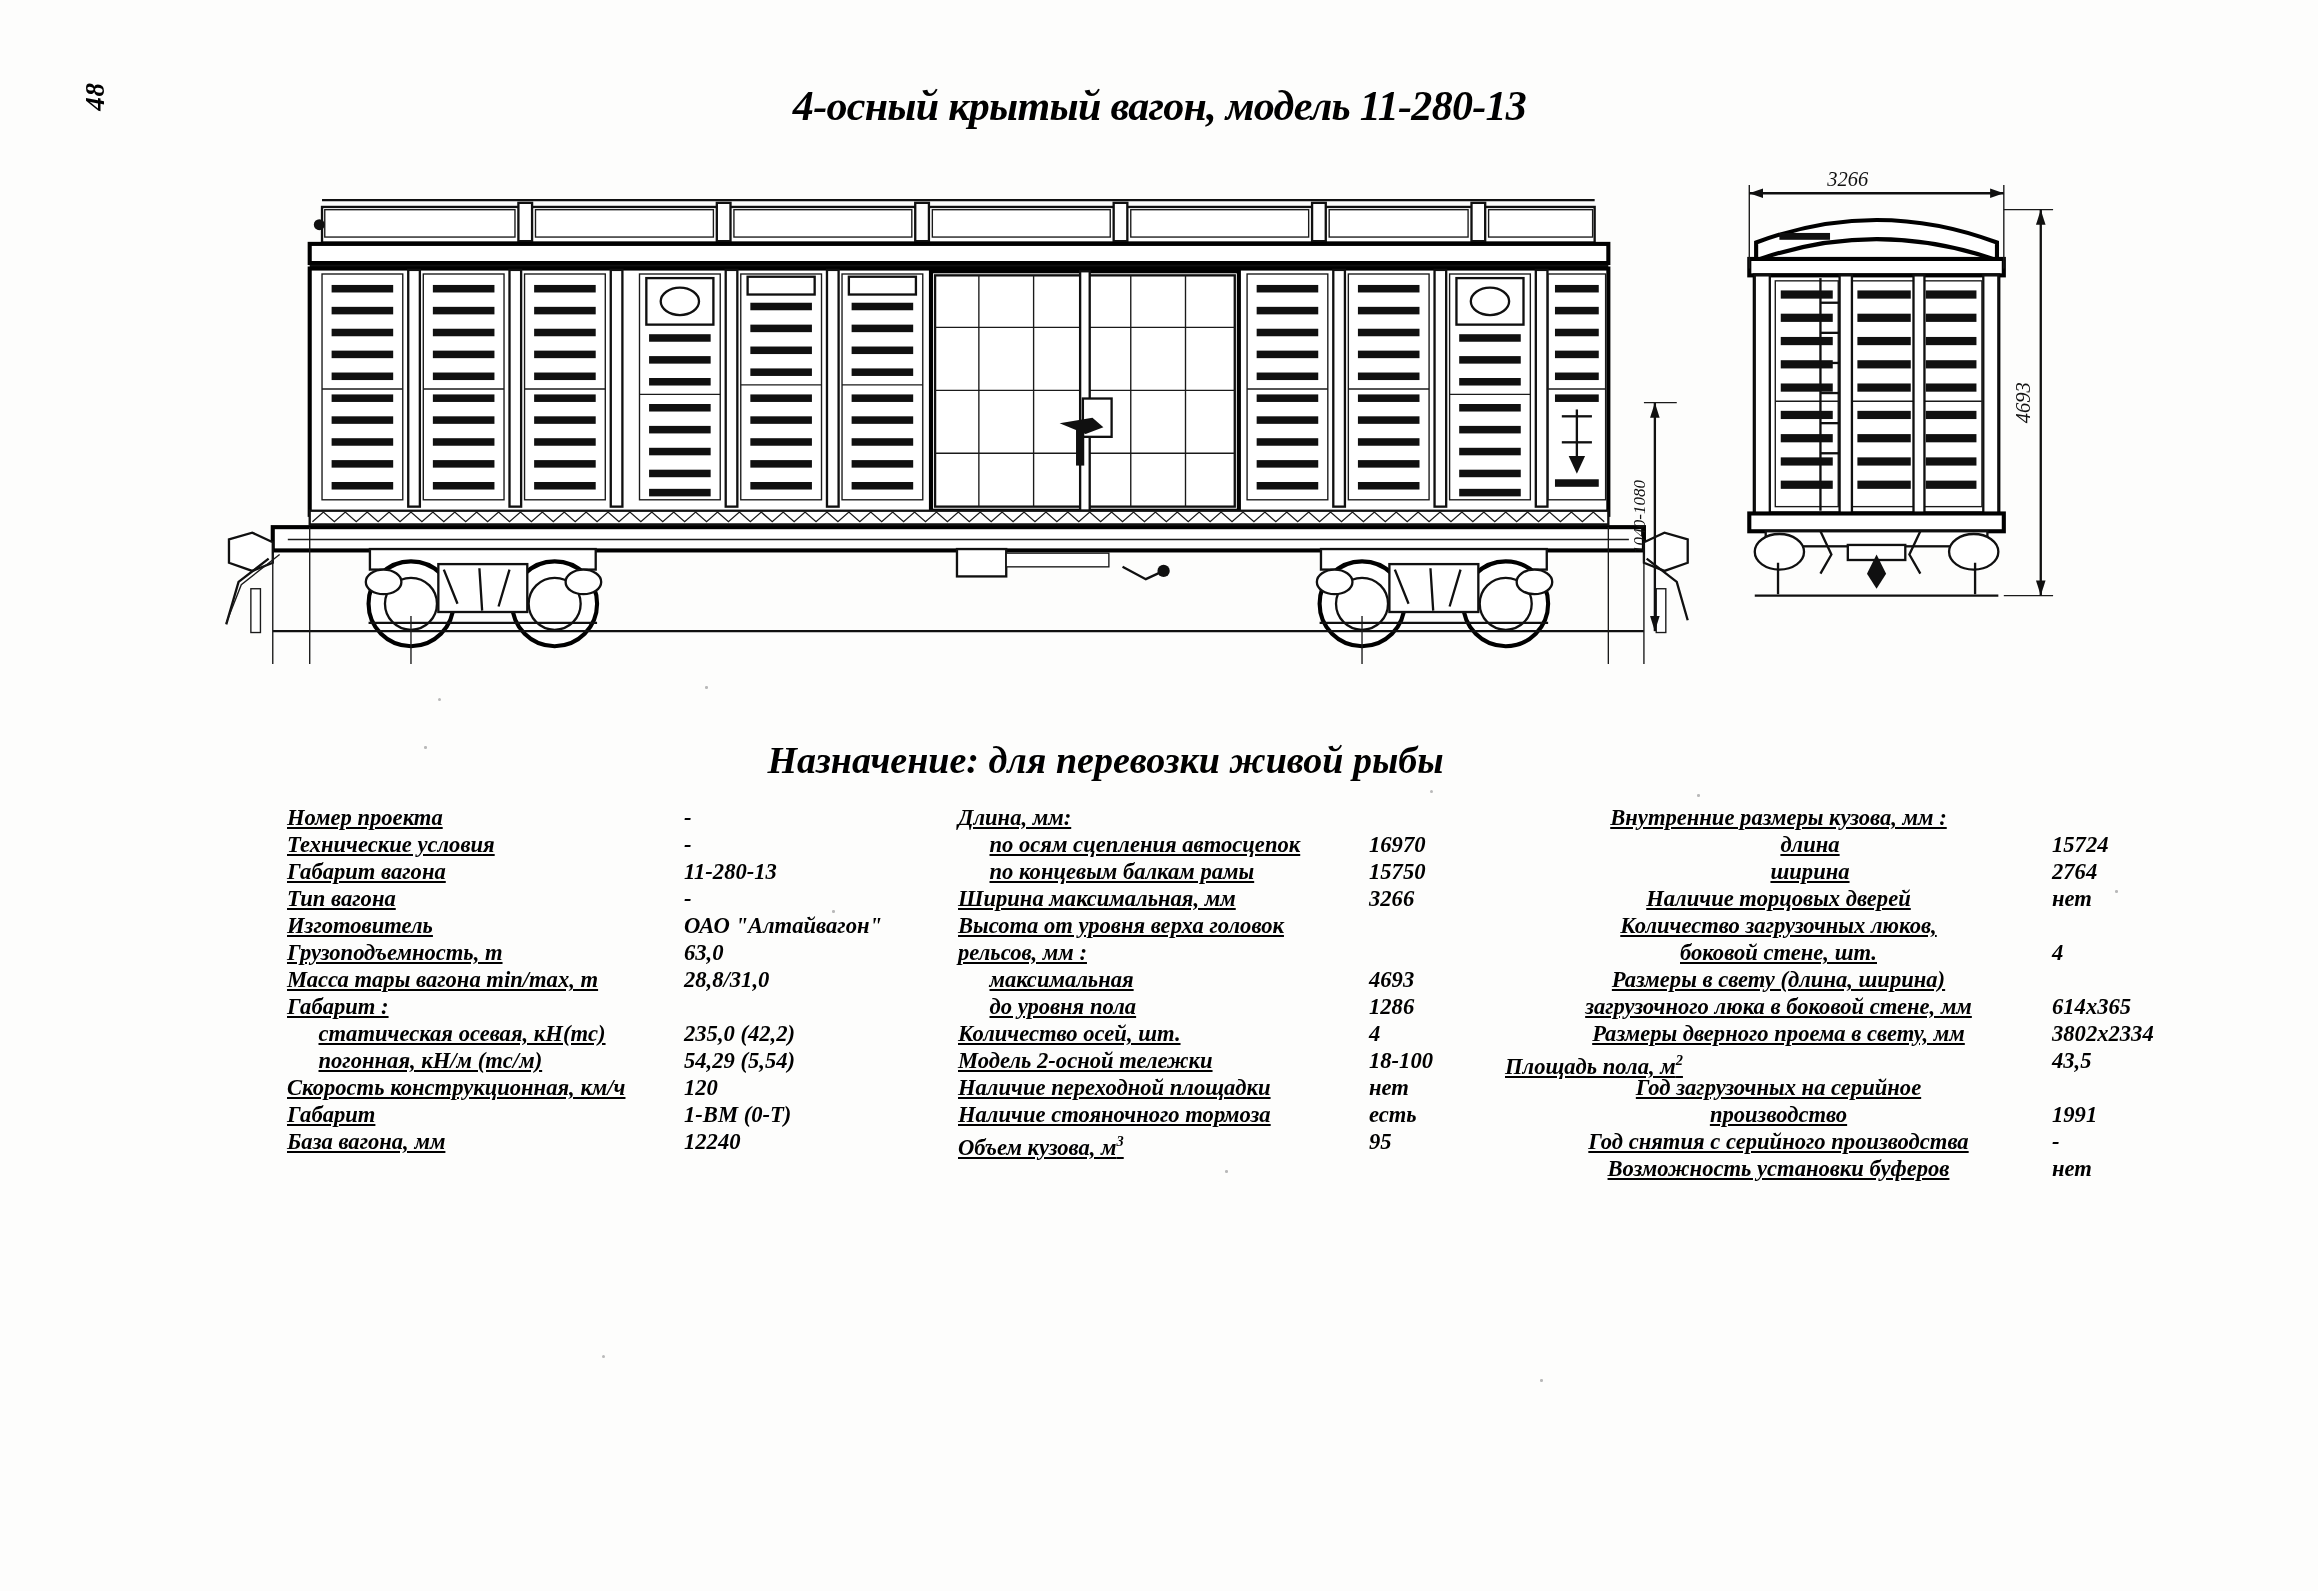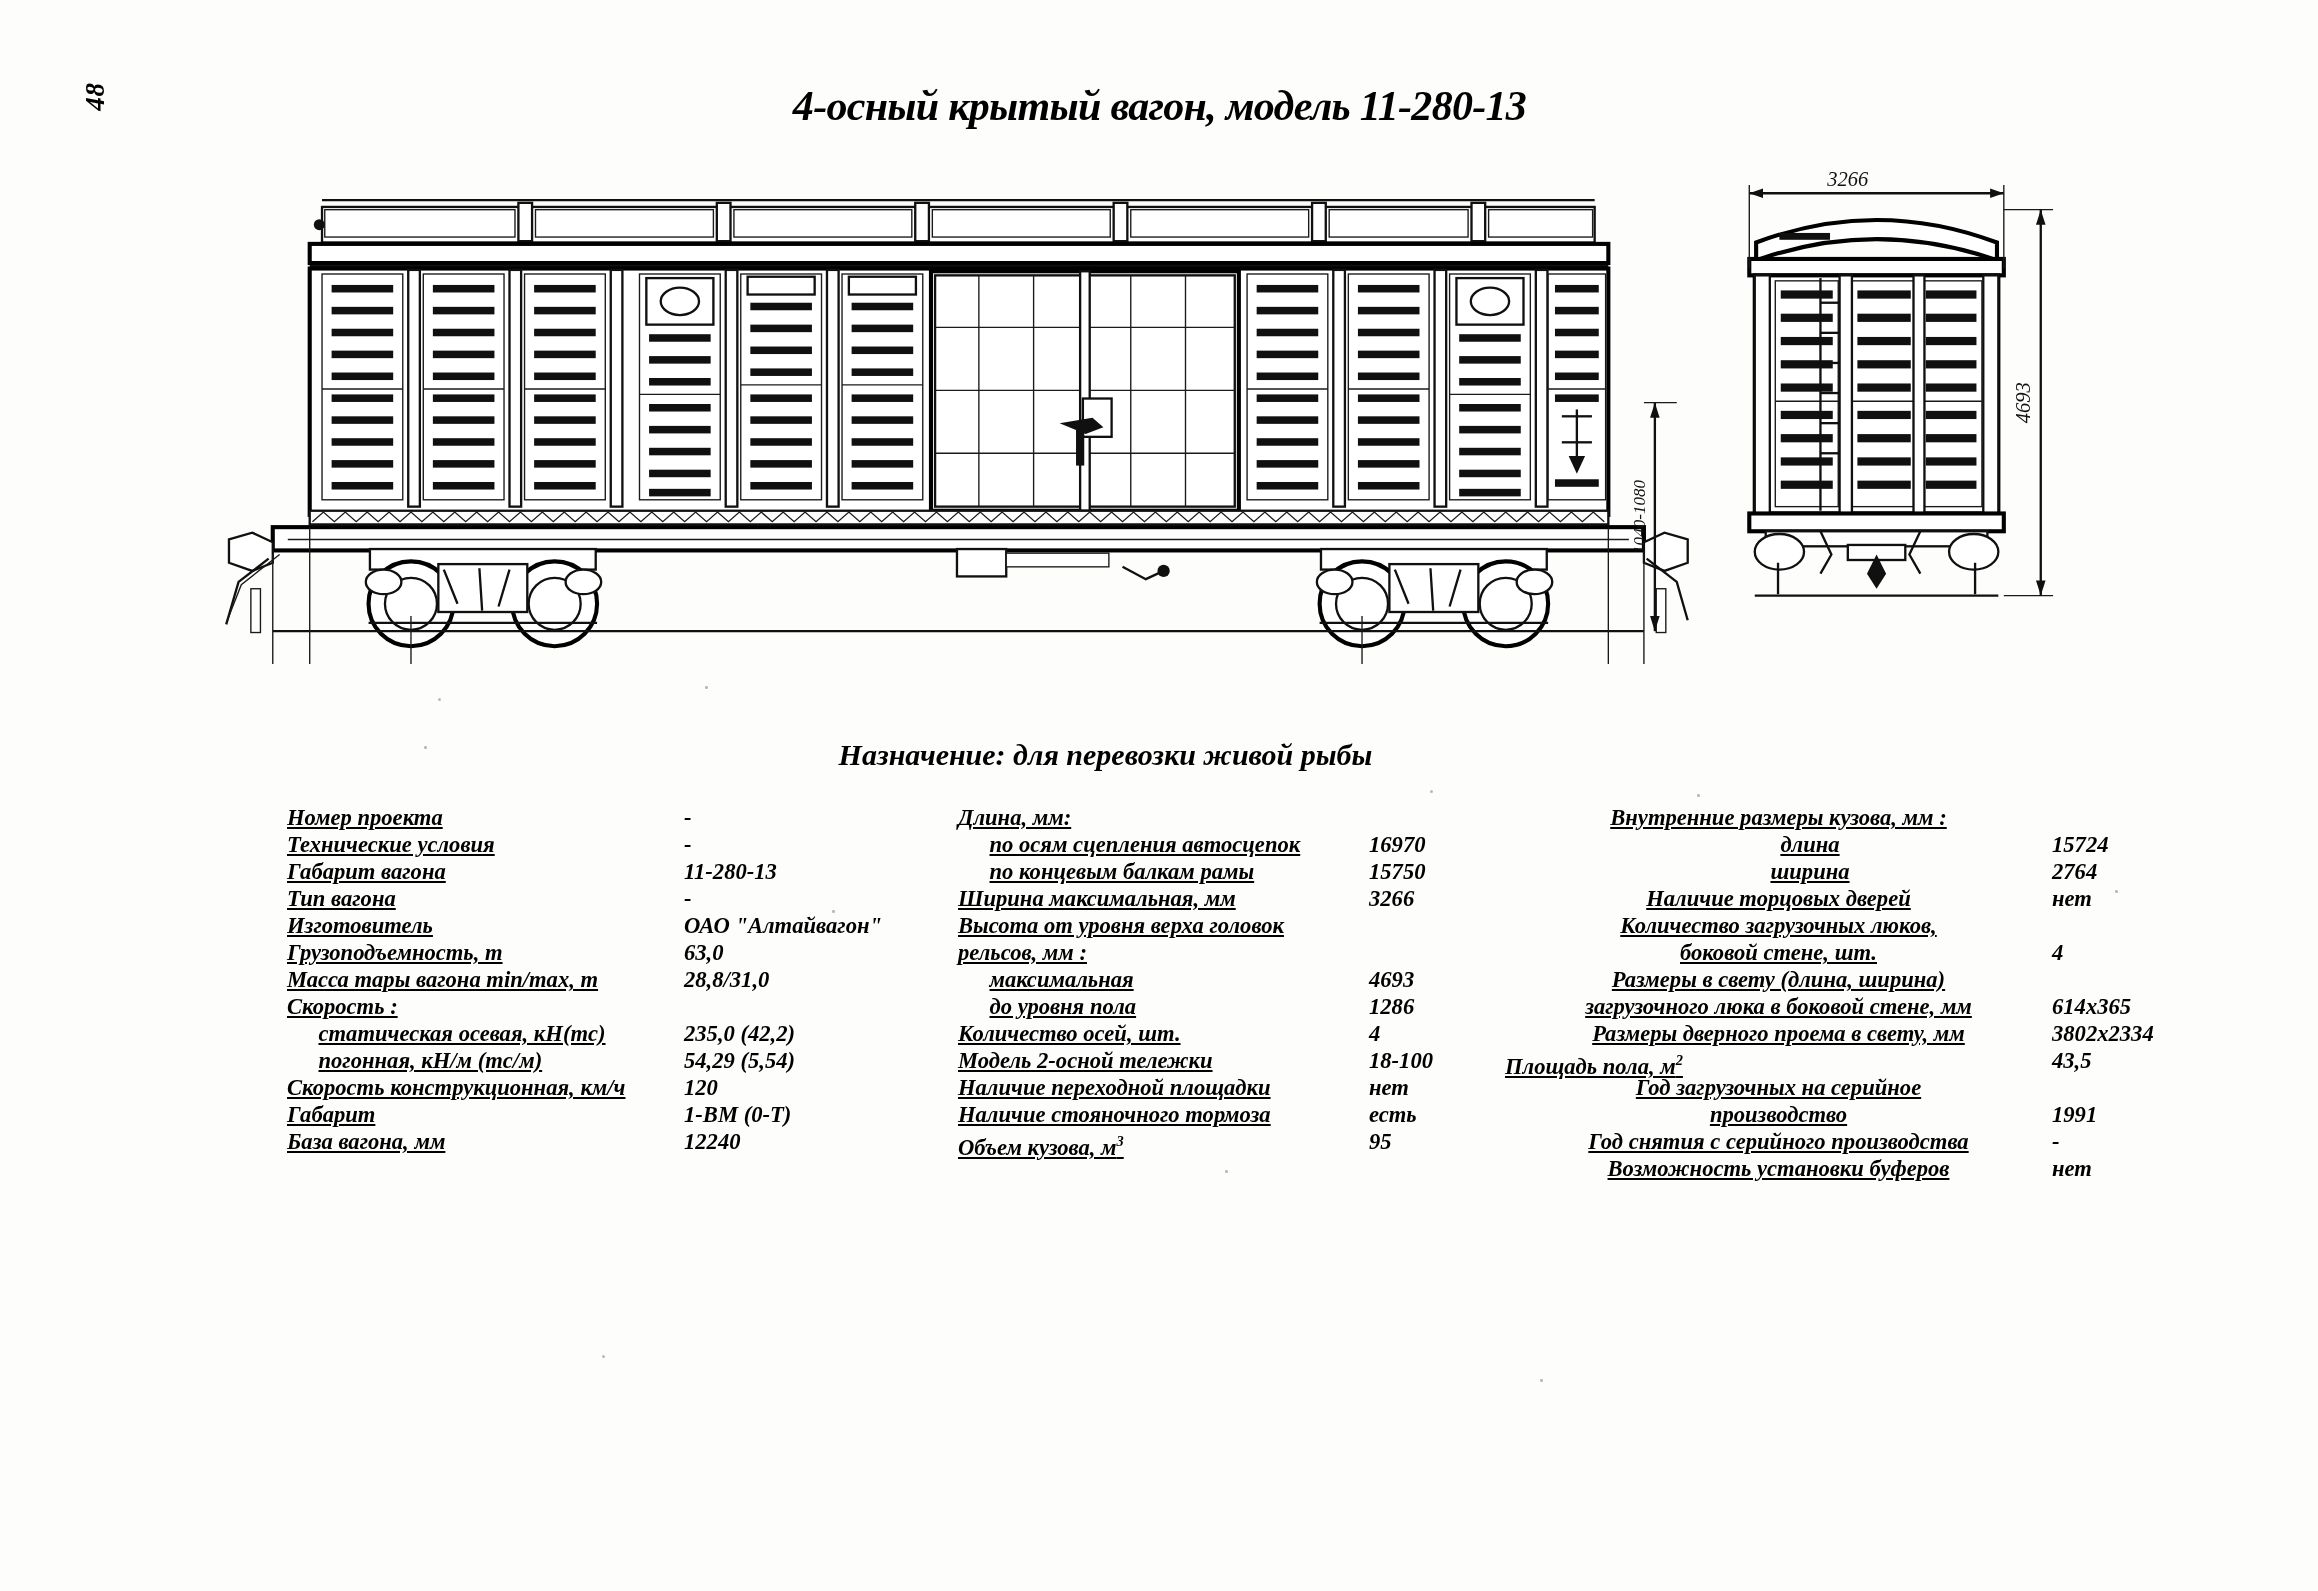--- a/index.html
+++ b/index.html
@@ -54,21 +54,21 @@
   }
   #drawing svg { display: block; }
 
   
   #purpose-line {
     position: absolute;
     left: 0;
     top: 738px;
     width: 2211px;
     text-align: center;
-    font-size: 30px;
+    font-size: 38px;
     font-weight: bold;
     font-style: italic;
   }
 
   
   #spec-table {
     position: absolute;
     left: 287px;
     top: 804px;
     width: 1930px;
@@ -528,21 +528,21 @@
         </div>
         <div class="spec-row">
           <div class="spec-label">Грузоподъемность, т</div>
           <div class="spec-value">63,0</div>
         </div>
         <div class="spec-row">
           <div class="spec-label">Масса тары вагона min/max, т</div>
           <div class="spec-value">28,8/31,0</div>
         </div>
         <div class="spec-row">
-          <div class="spec-label">Скорость :</div>
+          <div class="spec-label">Габарит :</div>
           <div class="spec-value"></div>
         </div>
         <div class="spec-row">
           <div class="spec-label indent-1">статическая осевая, кН(тс)</div>
           <div class="spec-value">235,0 (42,2)</div>
         </div>
         <div class="spec-row">
           <div class="spec-label indent-1">погонная, кН/м (тс/м)</div>
           <div class="spec-value">54,29 (5,54)</div>
         </div>

